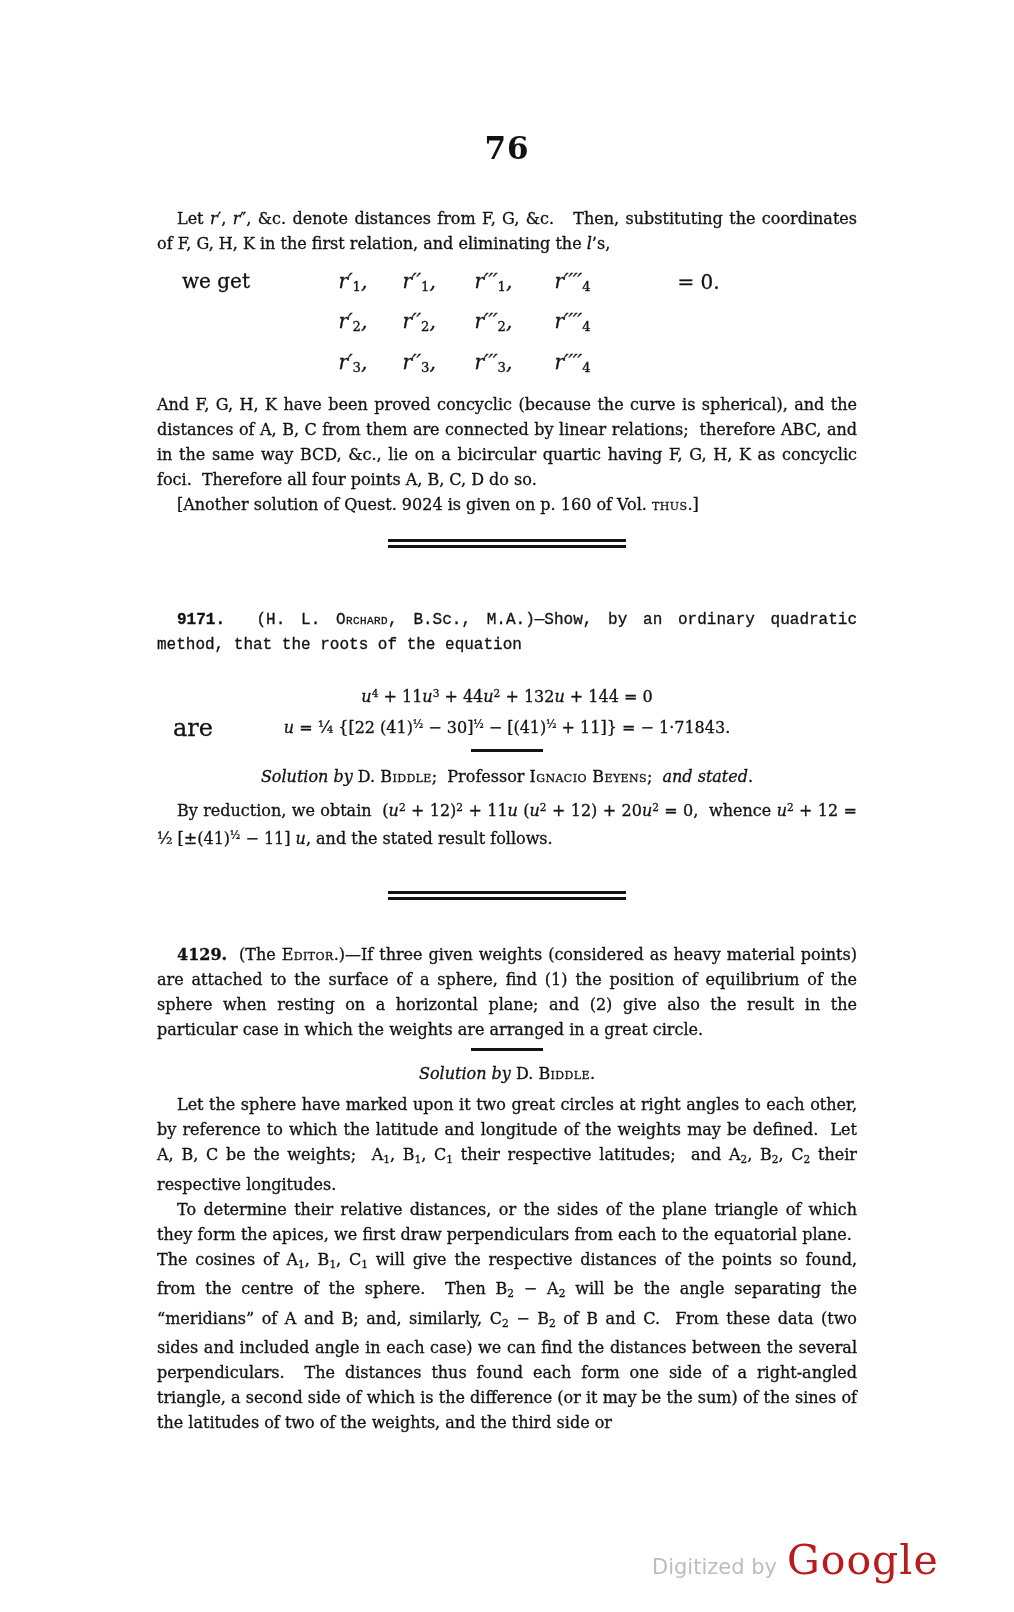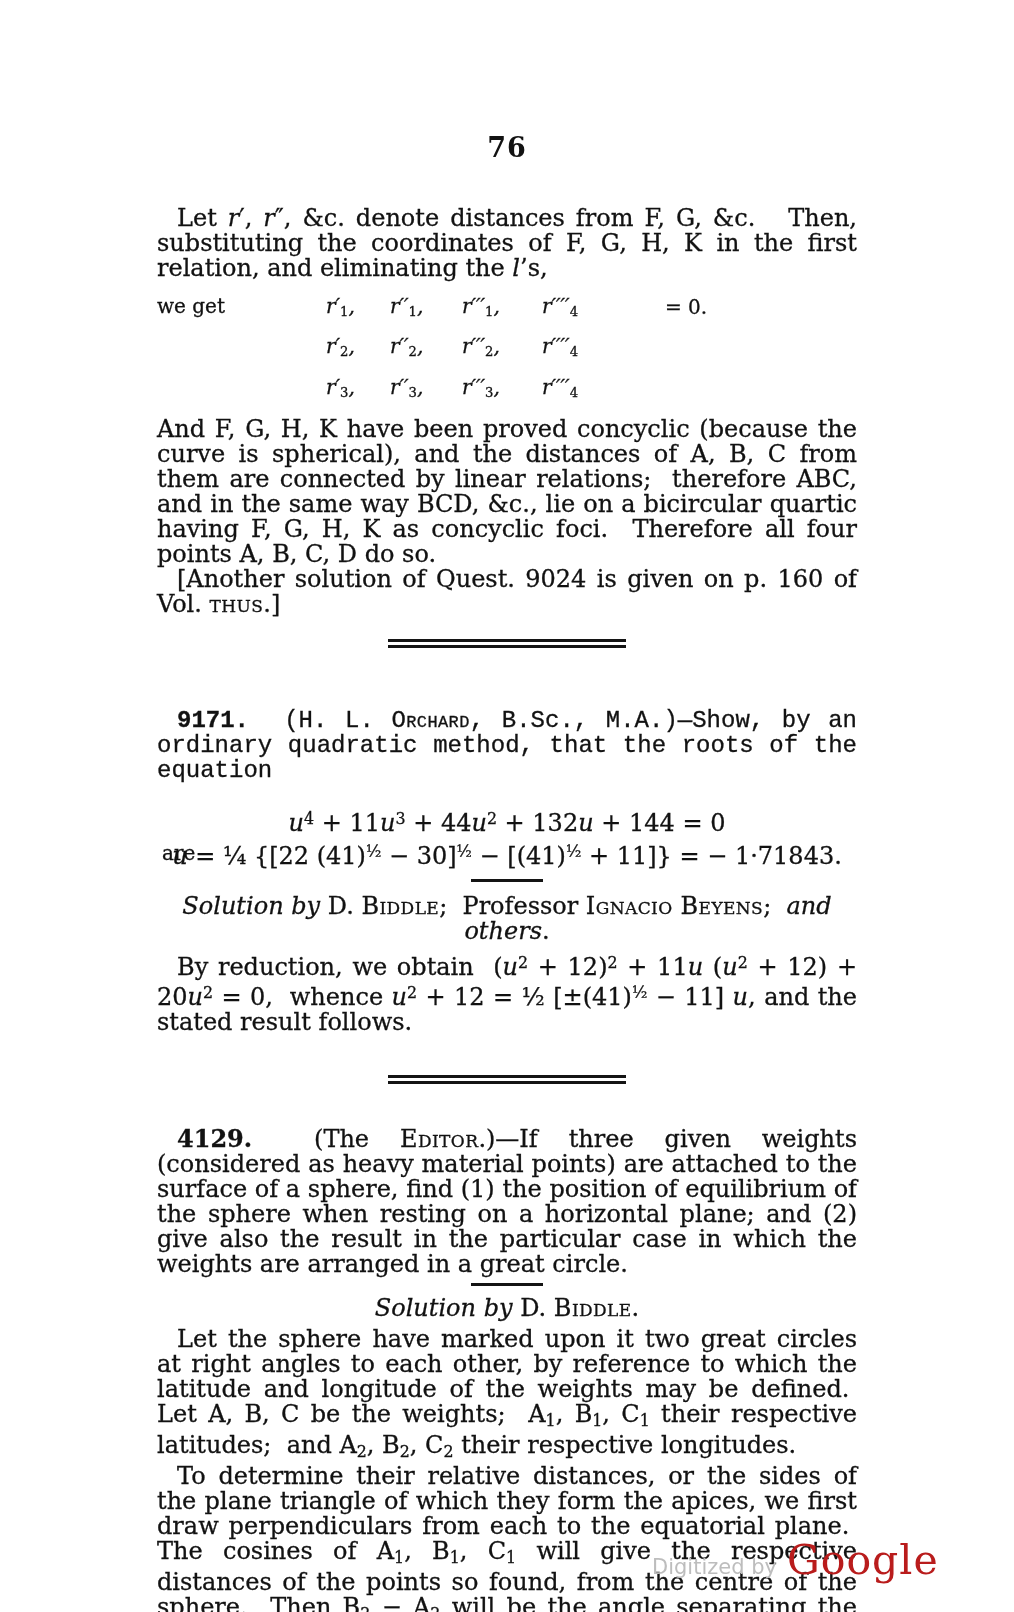--- a/index.html
+++ b/index.html
@@ -10,38 +10,39 @@
     font-family:"DejaVu Serif", serif;
     color:#121212;
     overflow:hidden;
   }
   .content {
     position:absolute; left:157px; top:0; width:700px;
   }
   .page-num {
     padding-top:132px;
     text-align:center;
-    font-size:27px; line-height:32px;
+    font-size:31px; line-height:32px;
     font-weight:bold;
     letter-spacing:1px;
   }
   p.body {
-    font-size:24px; line-height:25px;
+    font-size:16px; line-height:25px;
     text-align:justify;
     -webkit-text-stroke:0.3px #121212;
   }
   p.center { text-align:center; }
   .indent { text-indent:20px; }
 
   
   .det-block {
     position:relative;
     margin-top:8px;
     display:flex; justify-content:center; align-items:flex-start;
     min-height:106px;
+    margin-left:25px;
   }
   .we-get {
     position:absolute; left:0; top:5px;
     font-size:20px; -webkit-text-stroke:0.3px #121212;
   }
   .det { display:flex; align-items:flex-end; }
   .det-bar {
     width:7px;
     border-left:2px solid #161616;
     border-right:2px solid #161616;
@@ -56,21 +57,21 @@
     font-style:italic;
     -webkit-text-stroke:0.3px #121212;
   }
   .det-eq {
     margin-left:16px; margin-top:6px;
     font-size:20px; -webkit-text-stroke:0.3px #121212;
   }
 
   
   .eq-line { position:relative; }
-  .are-label { position:absolute; left:5px; top:2px; font-size:20px; -webkit-text-stroke:0.3px #121212; }
+  .are-label { position:absolute; left:16px; top:2px; font-size:24px; -webkit-text-stroke:0.3px #121212; }
 
   
   .rule-double {
     width:238px; height:9px;
     margin-left:auto; margin-right:auto;
     border-top:3px solid #141414;
     border-bottom:3px solid #141414;
   }
   .rule-short {
     width:72px; height:3px;
@@ -138,21 +139,21 @@
   <div class="rule-double" style="margin-top:22px;"></div>
 
   <section>
     <p class="body indent" style="margin-top:60px;font-family:Liberation Mono, monospace;"><b>9171.</b>&nbsp; (H. L. <span class="sc">Orchard</span>, B.Sc., M.A.)—Show, by an ordinary quadratic method, that the roots of the equation</p>
     <p class="body center" style="margin-top:23px;"><i>u</i><sup>4</sup> + 11<i>u</i><sup>3</sup> + 44<i>u</i><sup>2</sup> + 132<i>u</i> + 144 = 0</p>
     <div class="eq-line" style="margin-top:3px;">
       <span class="are-label">are</span>
       <p class="body center"><i>u</i> = ¼ {[22 (41)<sup>½</sup> − 30]<sup>½</sup> − [(41)<sup>½</sup> + 11]} = − 1·71843.</p>
     </div>
     <div class="rule-short" style="margin-top:10px;"></div>
-    <p class="body center" style="margin-top:12px;"><i>Solution by</i> D. <span class="sc">Biddle</span>;&nbsp; Professor <span class="sc">Ignacio Beyens</span>;&nbsp; <i>and others</i>.</p>
+    <p class="body center" style="margin-top:12px;"><i>Solution by</i> D. <span class="sc">Biddle</span>;&nbsp; Professor <span class="sc">Ignacio Beyens</span>;&nbsp; <i>and stated</i>.</p>
     <p class="body indent" style="margin-top:6px;">By reduction, we obtain&nbsp; (<i>u</i><sup>2</sup> + 12)<sup>2</sup> + 11<i>u</i> (<i>u</i><sup>2</sup> + 12) + 20<i>u</i><sup>2</sup> = 0,&nbsp; whence <i>u</i><sup>2</sup> + 12 = ½ [±(41)<sup>½</sup> − 11] <i>u</i>, and the stated result follows.</p>
   </section>
 
   <div class="rule-double" style="margin-top:40px;"></div>
 
   <section>
     <p class="body indent" style="margin-top:42px;"><b>4129.</b>&nbsp; (The <span class="sc">Editor</span>.)—If three given weights (considered as heavy material points) are attached to the surface of a sphere, find (1) the position of equilibrium of the sphere when resting on a horizontal plane; and (2) give also the result in the particular case in which the weights are arranged in a great circle.</p>
     <div class="rule-short" style="margin-top:6px;"></div>
     <p class="body center" style="margin-top:10px;"><i>Solution by</i> D. <span class="sc">Biddle</span>.</p>
     <p class="body indent" style="margin-top:6px;">Let the sphere have marked upon it two great circles at right angles to each other, by reference to which the latitude and longitude of the weights may be defined.&nbsp; Let A, B, C be the weights;&nbsp; A<sub>1</sub>, B<sub>1</sub>, C<sub>1</sub> their respective latitudes;&nbsp; and A<sub>2</sub>, B<sub>2</sub>, C<sub>2</sub> their respective longitudes.</p>

